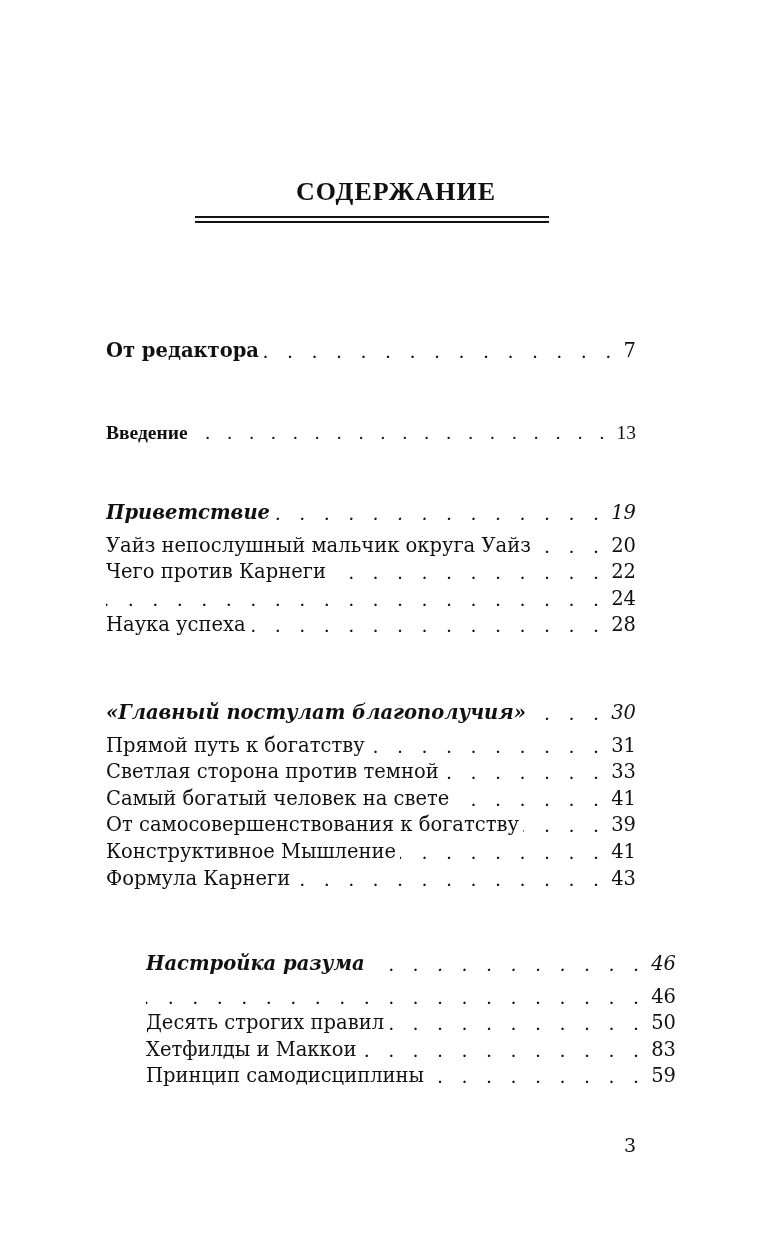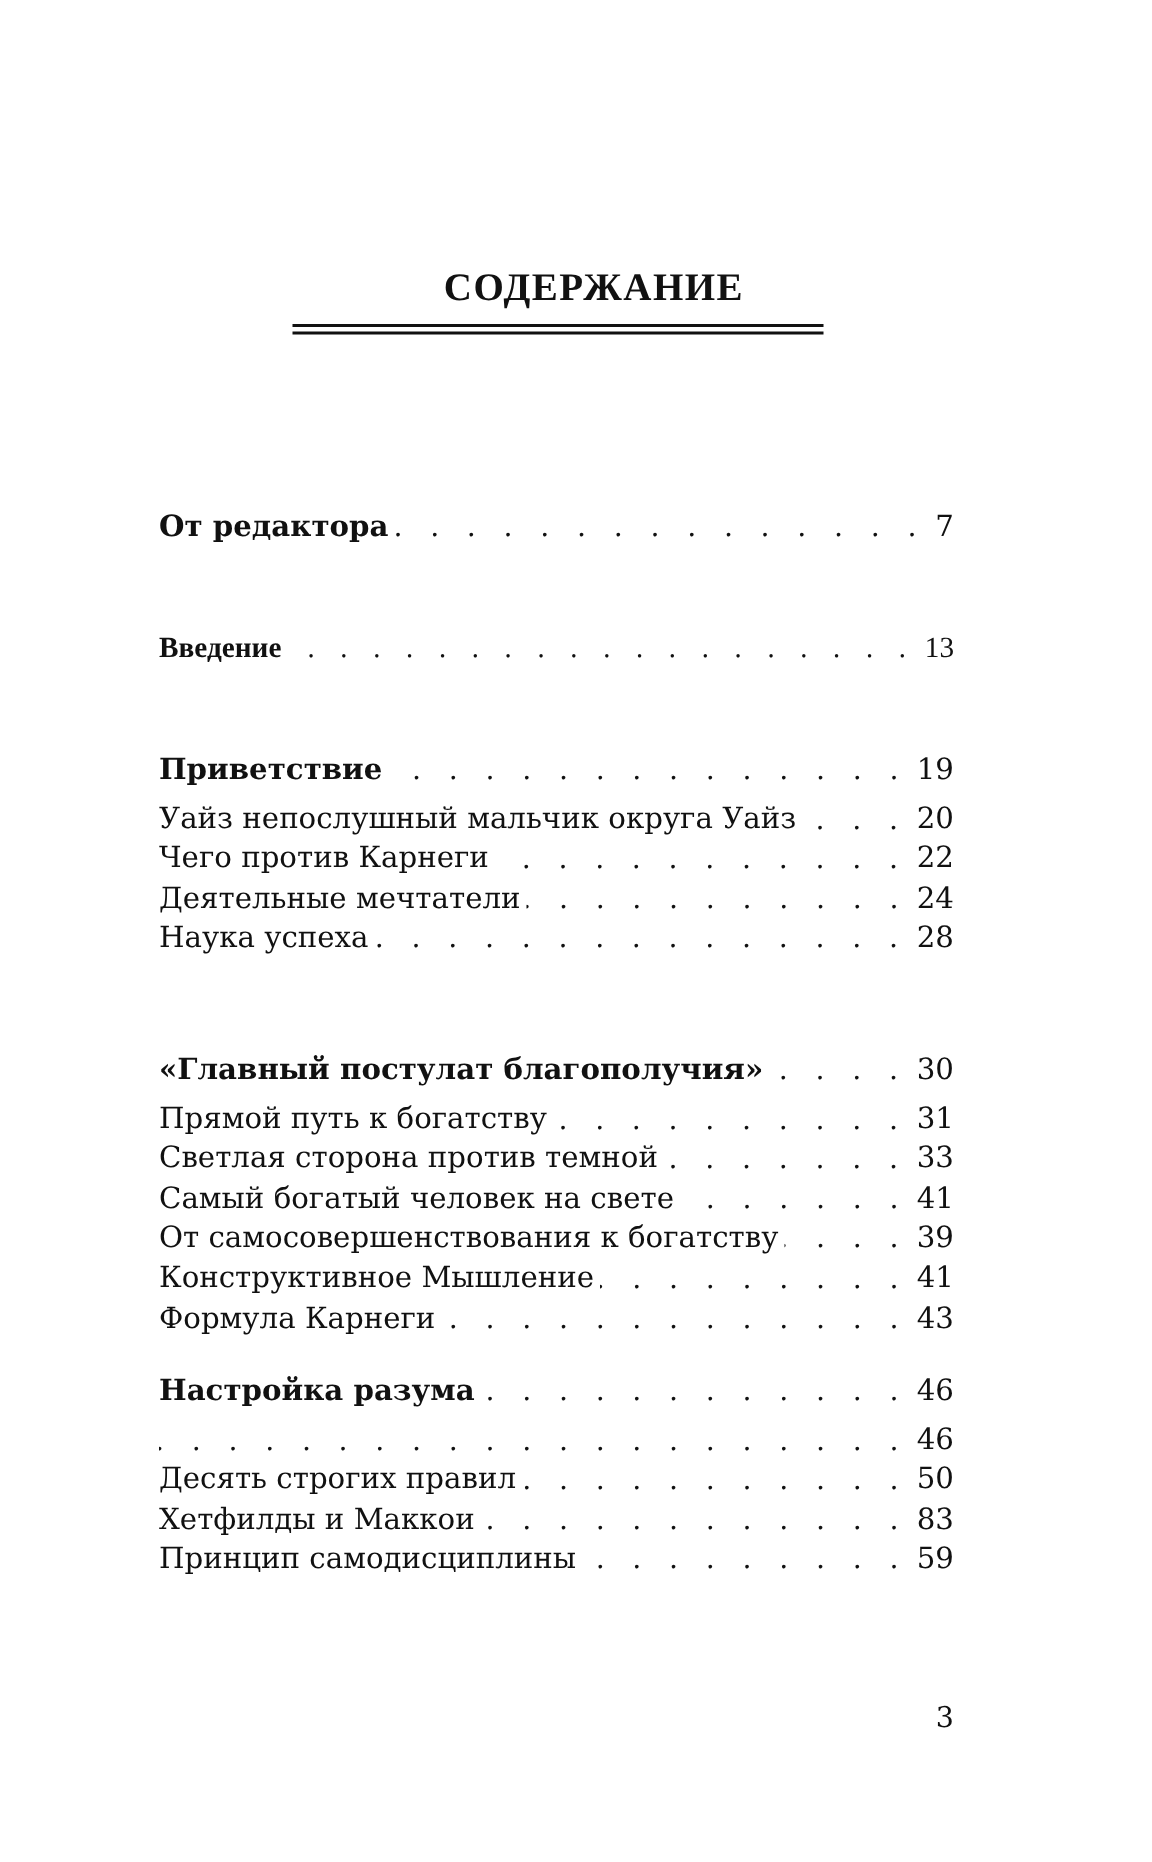--- a/index.html
+++ b/index.html
@@ -67,20 +67,21 @@
       direction: rtl;
       font-size: 19px;
     }
     .toc-row .page {
       flex: 0 0 auto;
       padding-left: 6px;
       text-align: right;
     }
     .section-gap-head {
       margin-bottom: 6px;
+      font-style: italic;
     }
     .page-number {
       position: absolute;
       top: 1133px;
       right: 132px;
       font-size: 19px;
       line-height: 24px;
     }
   </style>
 </head>
@@ -116,21 +117,20 @@
     <span class="label">Уайз непослушный мальчик округа Уайз</span>
     <span class="leader">. . . . . . . . . . . . . . . . . . . . . . . . . . . . . . . . . . . . . . . . . . . . . . . . .</span>
     <span class="page">20</span>
   </div>
   <div class="toc-row">
     <span class="label">Чего против Карнеги</span>
     <span class="leader">. . . . . . . . . . . . . . . . . . . . . . . . . . . . . . . . . . . . . . . . . . . . . . . . .</span>
     <span class="page">22</span>
   </div>
   <div class="toc-row">
-    <span class="label">Деятельные мечтатели</span>
     <span class="leader">. . . . . . . . . . . . . . . . . . . . . . . . . . . . . . . . . . . . . . . . . . . . . . . . .</span>
     <span class="page">24</span>
   </div>
   <div class="toc-row">
     <span class="label">Наука успеха</span>
     <span class="leader">. . . . . . . . . . . . . . . . . . . . . . . . . . . . . . . . . . . . . . . . . . . . . . . . .</span>
     <span class="page">28</span>
   </div>
 </div>
 
@@ -165,21 +165,21 @@
     <span class="leader">. . . . . . . . . . . . . . . . . . . . . . . . . . . . . . . . . . . . . . . . . . . . . . . . .</span>
     <span class="page">41</span>
   </div>
   <div class="toc-row">
     <span class="label">Формула Карнеги</span>
     <span class="leader">. . . . . . . . . . . . . . . . . . . . . . . . . . . . . . . . . . . . . . . . . . . . . . . . .</span>
     <span class="page">43</span>
   </div>
 </div>
 
-<div class="toc" style="top:914px;">
+<div class="toc" style="top:951px;margin-left:40px;">
   <div class="toc-row bold section-gap-head">
     <span class="label">Настройка разума</span>
     <span class="leader">. . . . . . . . . . . . . . . . . . . . . . . . . . . . . . . . . . . . . . . . . . . . . . . . .</span>
     <span class="page">46</span>
   </div>
   <div class="toc-row">
     <span class="leader">. . . . . . . . . . . . . . . . . . . . . . . . . . . . . . . . . . . . . . . . . . . . . . . . .</span>
     <span class="page">46</span>
   </div>
   <div class="toc-row">

